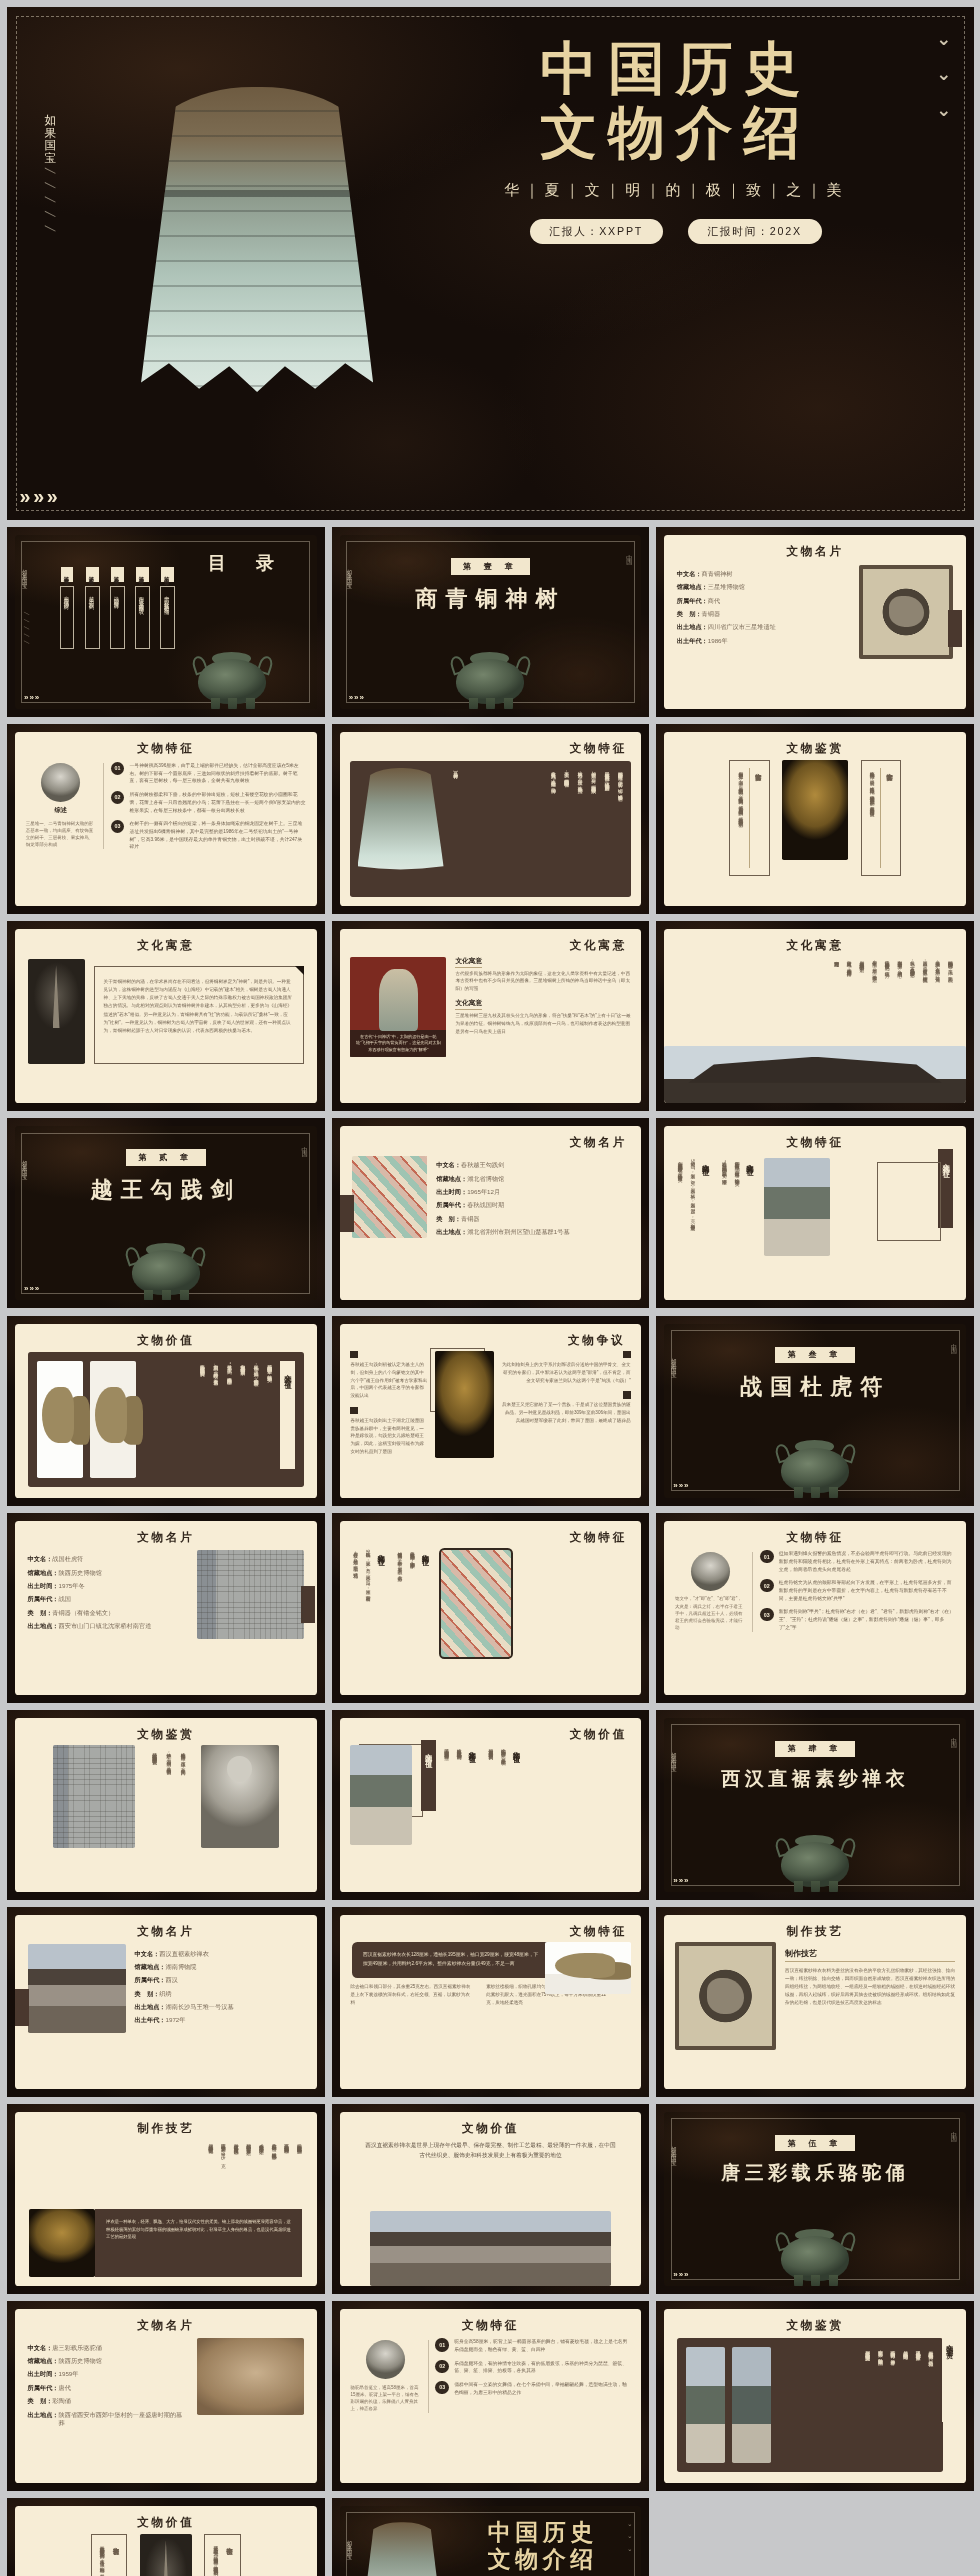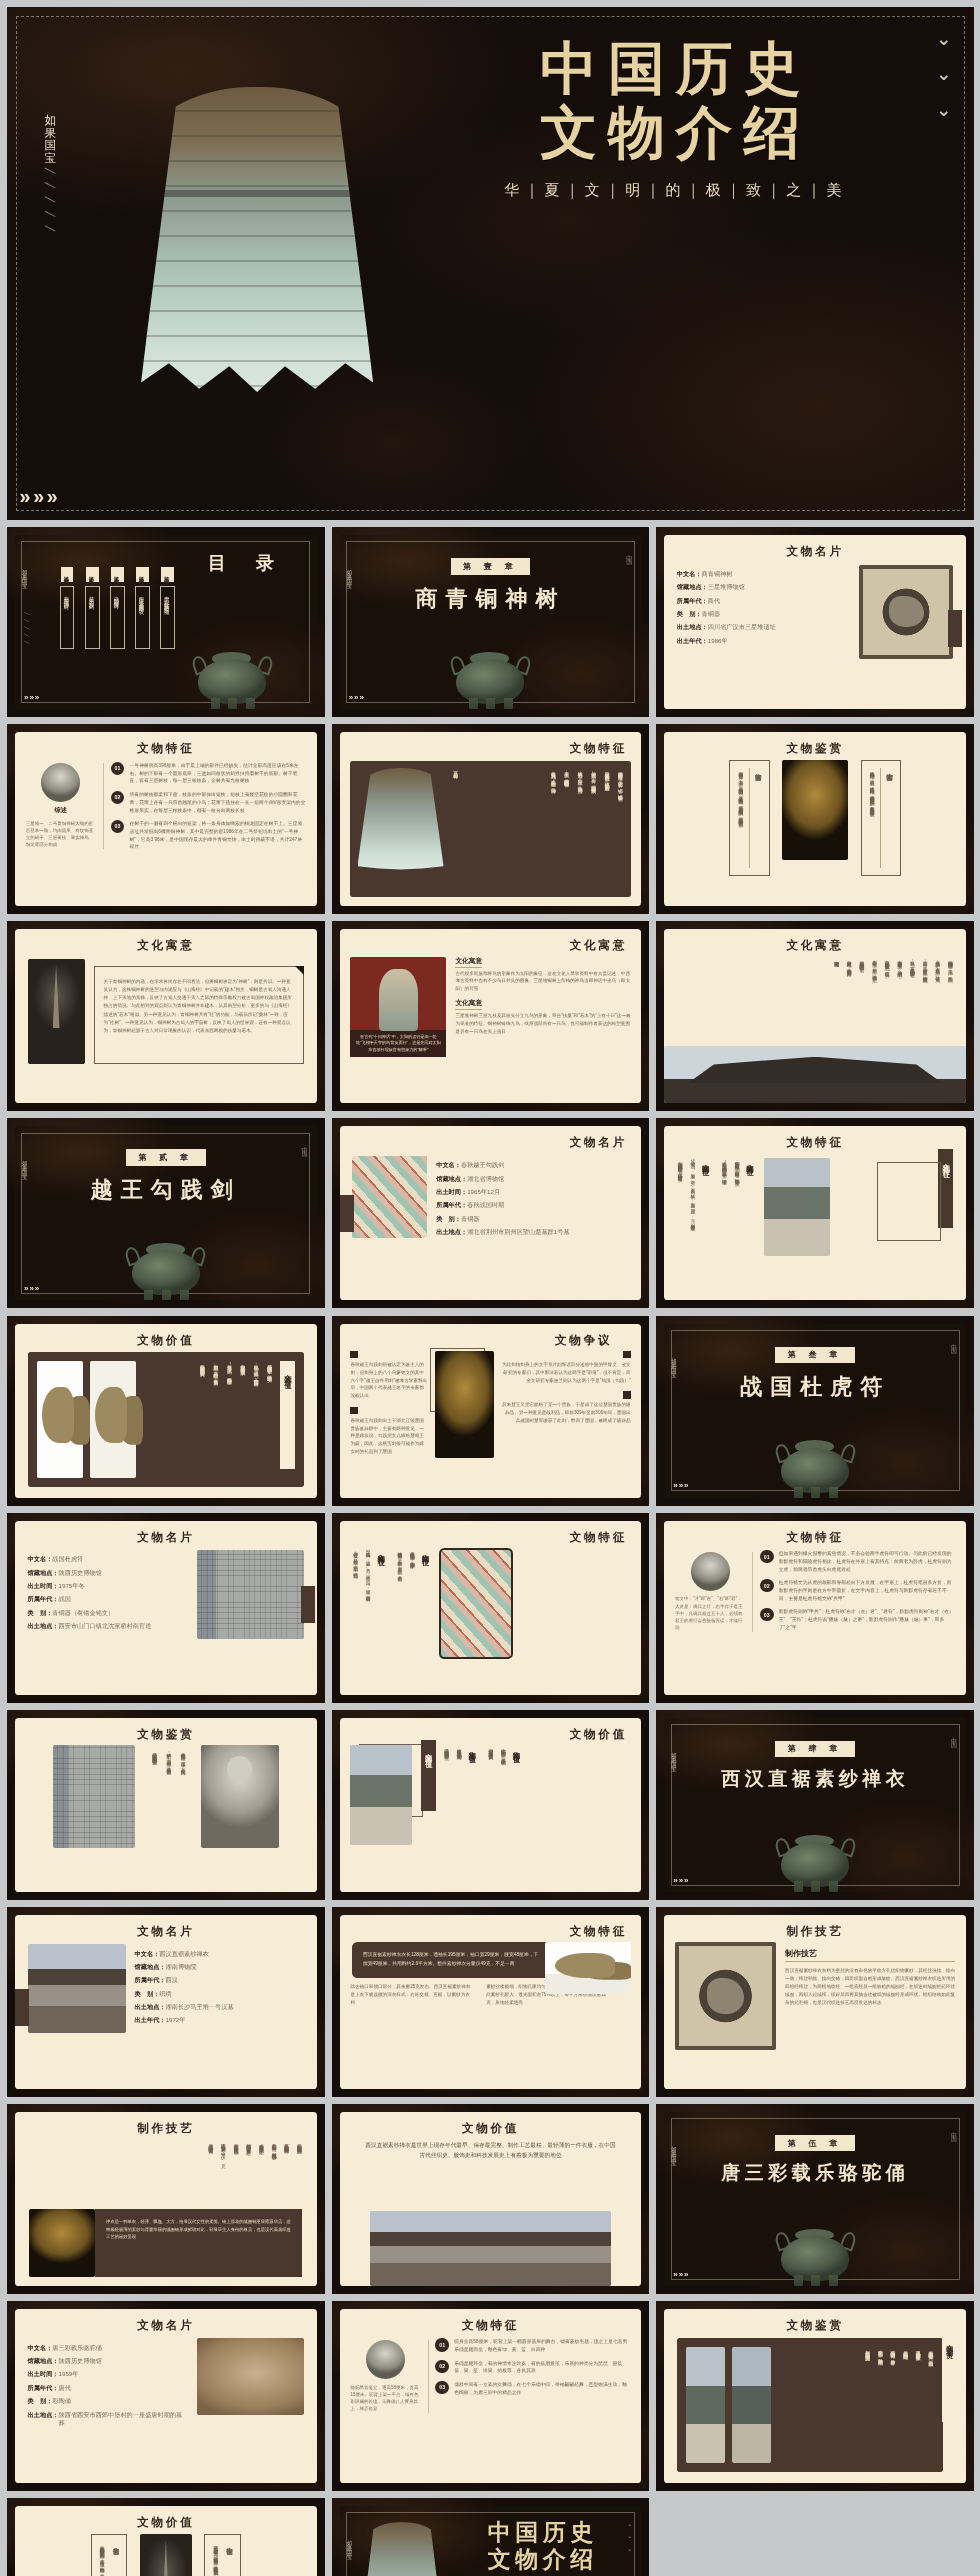--- a/index.html
+++ b/index.html
@@ -160,20 +160,24 @@
       <div class="bell">
           <i class="bands"></i>
           <i class="ridge"></i>
         </div>
     </div>
     <div class="chev">»»»</div>
     <div class="hero-right">
       <div class="h-title">中国历史</div>
       <div class="h-title">文物介绍</div>
       <div class="h-sub">华｜夏｜文｜明｜的｜极｜致｜之｜美</div>
+      <div class="pills">
+        <span class="pill">汇报人：XXPPT</span>
+        <span class="pill">汇报时间：202X</span>
+      </div>
     </div>
     <div class="down-col">⌄⌄⌄</div>
   </div>
 
   <div class="grid">
 
     <div class="cell dk">
       <div class="slide sdk">
         <i class="frame"></i>
         <span class="mini-deco">如果国宝</span>
@@ -479,21 +483,21 @@
             <span class="vcol onDark">剑首同心圆、菱形暗格纹、复合金属工艺</span>
             <span class="vcol onDark">为研究春秋冶金史提供了珍贵的实物资料</span>
           </div>
           <div class="vbox" style="height:80%;">文物价值</div>
         </div>
       </div>
     </div>
 
     <div class="cell dk">
       <div class="slide cream">
-        <div class="sl-title" style="text-align:right;margin-right:29px;">文物争议</div>
+        <div class="sl-title" style="text-align:right;margin-right:16px;">文物争议</div>
         <div class="rowflex" style="gap:7.1px;">
           <div style="width:77px;flex-shrink:0;">
             <div class="dsq"></div>
             <p class="dtxt">春秋越王勾践剑初被认定为墓主人的剑，但剑身上的八个鸟篆铭文的其中六个字"越王自作用剑"被考古学家释出后，中国两个代表越王名字的专家都没能认出</p>
             <div class="dsq"></div>
             <p class="dtxt">春秋越王勾践剑出土于湖北江陵楚国贵族墓葬群中，主要有两种意见，一种是嫁妆说，勾践把女儿嫁给楚昭王为嫔，因此，这柄宝剑很可能作为嫁女时的礼品到了楚国</p>
           </div>
           <div style="position:relative;width:59px;flex-shrink:0;">
             <div class="outl" style="left:-4.5px;top:-3.6px;width:53px;height:62px;"></div>
             <div class="ph ph-gold" style="width:59px;height:107px;"></div>

